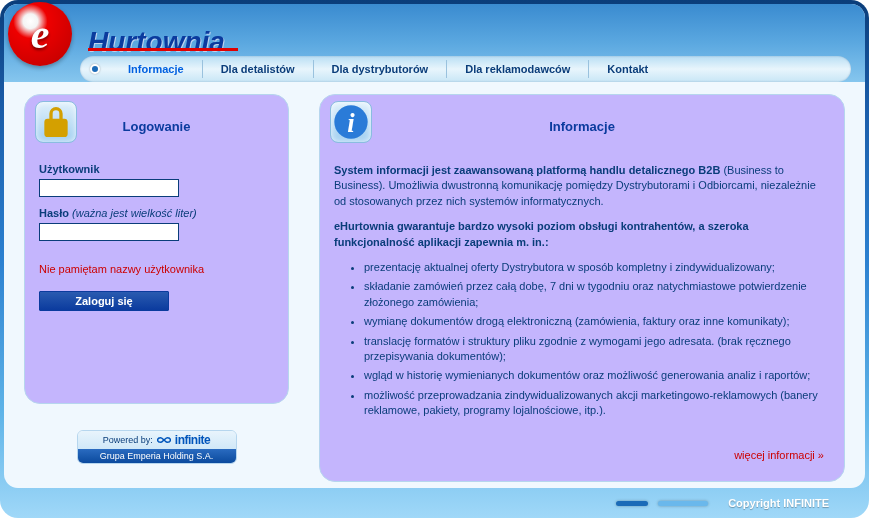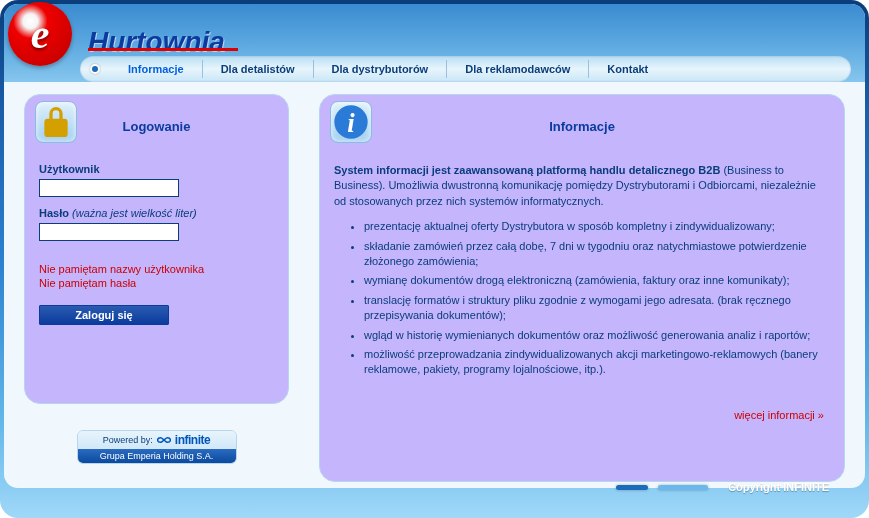--- a/index.html
+++ b/index.html
@@ -105,21 +105,21 @@
 .powered-bot { background: linear-gradient(to bottom,#2a6bc0,#0b4a9e); padding: 2px 19px; font-size: 9px; color: #fff; }
 
 .info-body { margin-top: 52px; color: #0a3d7a; font-size: 11px; line-height: 1.4; padding-right: 6px; }
 .info-body p { margin-bottom: 10px; }
 .info-body ul { margin: 6px 0 0 30px; }
 .info-body li { margin-bottom: 4px; }
 .bold { font-weight: bold; }
 .more-link { color: #cc0000; text-align: right; margin-top: 30px; cursor: pointer; font-size: 11px; }
 
 .footer {
-  position: absolute; left: 0; right: 0; bottom: 16px; height: 30px;
+  position: absolute; left: 0; right: 0; bottom: 0; height: 30px;
   display: flex; align-items: center; justify-content: flex-end; padding-right: 40px; text-align: right;
 }
 .footer-dash1 { width: 32px; height: 5px; background: #1b6bb8; border-radius: 3px; margin-right: 10px; box-shadow: 0 0 3px rgba(0,0,0,.3); }
 .footer-dash2 { width: 50px; height: 5px; background: #6ab8ec; border-radius: 3px; margin-right: 20px; box-shadow: 0 0 3px rgba(0,0,0,.3); }
 .copyright { color: #fff; font-weight: bold; font-size: 11px; text-shadow: 0 1px 1px rgba(0,0,0,.3); }
 </style>
 </head>
 <body>
 
 <div class="app-frame">
@@ -163,21 +163,20 @@
             <div class="field-label">Użytkownik</div>
             <input class="text-input" type="text" style="">
             <div class="field-label">
               <span>Hasło</span>
               <span class="field-hint">(ważna jest wielkość liter)</span>
             </div>
             <input class="text-input" type="password" style="">
 
 
             <div class="forgot">Nie pamiętam nazwy użytkownika</div>
-            <div class="forgot">Nie pamiętam hasła</div>
 
             <div class="login-btn">Zaloguj się</div>
           </div>
         </div>
 
         <div class="powered">
           <div class="powered-top">
             <span>Powered by:</span>
             <svg width="14" height="10" viewBox="0 0 24 12">
                 <path fill="none" stroke="#0055bb" stroke-width="2.5" d="M6 2C3 2 1 4 1 6s2 4 5 4 5-4 6-4 3 4 6 4 5-2 5-4-2-4-5-4-5 4-6 4-3-4-6-4z"></path>
@@ -194,20 +193,21 @@
               <circle cx="12" cy="12" r="10" fill="#2a7bd8"></circle>
               <text x="12" y="18" text-anchor="middle" font-family="Georgia" font-style="italic" font-size="16" fill="#fff" font-weight="bold">i</text>
             </svg>
         </div>
         <div class="panel-title">Informacje</div>
 
         <div class="info-body">
           <p>
             <span class="bold">System informacji jest zaawansowaną platformą handlu detalicznego B2B</span><span> (Business to Business). Umożliwia dwustronną komunikację pomiędzy Dystrybutorami i Odbiorcami, niezależnie od stosowanych przez nich systemów informatycznych.</span>
           </p>
+          <p class="bold">eHurtownia gwarantuje bardzo wysoki poziom obsługi kontrahentów, a szeroka funkcjonalność aplikacji zapewnia m. in.:</p>
           <ul>
             <li>prezentację aktualnej oferty Dystrybutora w sposób kompletny i zindywidualizowany;</li>
             <li>składanie zamówień przez całą dobę, 7 dni w tygodniu oraz natychmiastowe potwierdzenie złożonego zamówienia;</li>
             <li>wymianę dokumentów drogą elektroniczną (zamówienia, faktury oraz inne komunikaty);</li>
             <li>translację formatów i struktury pliku zgodnie z wymogami jego adresata. (brak ręcznego przepisywania dokumentów);</li>
             <li>wgląd w historię wymienianych dokumentów oraz możliwość generowania analiz i raportów;</li>
             <li>możliwość przeprowadzania zindywidualizowanych akcji marketingowo-reklamowych (banery reklamowe, pakiety, programy lojalnościowe, itp.).</li>
           </ul>
           <div class="more-link">więcej informacji »</div>
         </div>

